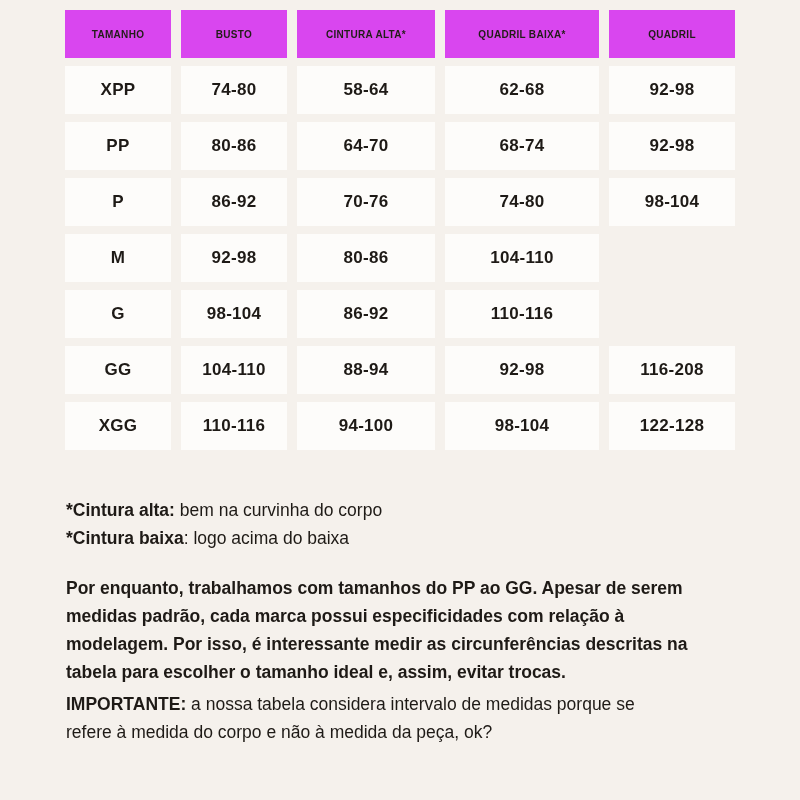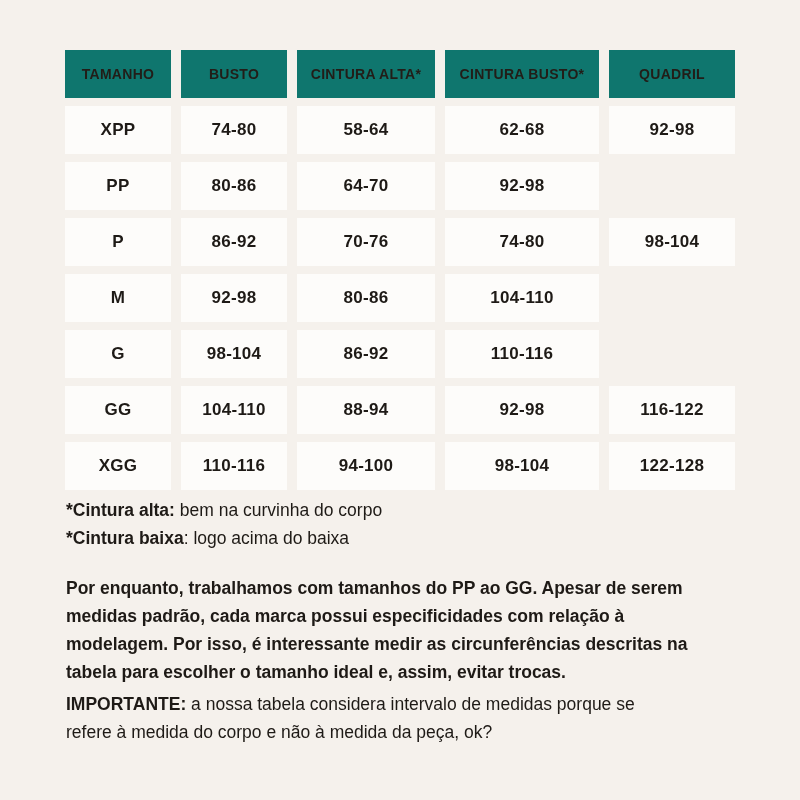--- a/index.html
+++ b/index.html
@@ -17,25 +17,24 @@
     grid-template-columns:106px 106px 138px 154px 126px;
     column-gap:10px;
   }
   .cell {
     display:flex; align-items:center; justify-content:center;
     height:48px;
     text-align:center;
     font-weight:bold;
   }
   .hcell {
-    background:#0f766e;
-    font-size:14px;
+    background:#d946ef;
+    font-size:10px;
     letter-spacing:0.3px;
     color:#221d18;
-    margin-top:40px;
   }
   .vcell {
     background:#fdfcfa;
     font-size:17px;
     letter-spacing:0.3px;
   }
   .trow { margin-top:8px; }
   .textblock {
     position:absolute; left:66px; width:680px;
     font-size:17.5px; line-height:28px;
@@ -50,35 +49,36 @@
 </head>
 <body>
 
 <div class="page">
 
   <div class="table-wrap">
     <div class="grid" id="table-header">
         <div class="cell hcell">TAMANHO</div>
         <div class="cell hcell">BUSTO</div>
         <div class="cell hcell">CINTURA ALTA*</div>
-        <div class="cell hcell">CINTURA BUSTO*</div>
+        <div class="cell hcell">QUADRIL BAIXA*</div>
         <div class="cell hcell">QUADRIL</div>
       </div>
     <div id="table-rows">
         <div class="grid trow">
           <div class="cell vcell">XPP</div>
           <div class="cell vcell">74-80</div>
           <div class="cell vcell">58-64</div>
           <div class="cell vcell">62-68</div>
           <div class="cell vcell">92-98</div>
         </div>
         <div class="grid trow">
           <div class="cell vcell">PP</div>
           <div class="cell vcell">80-86</div>
           <div class="cell vcell">64-70</div>
+          <div class="cell vcell">68-74</div>
           <div class="cell vcell">92-98</div>
         </div>
         <div class="grid trow">
           <div class="cell vcell">P</div>
           <div class="cell vcell">86-92</div>
           <div class="cell vcell">70-76</div>
           <div class="cell vcell">74-80</div>
           <div class="cell vcell">98-104</div>
         </div>
         <div class="grid trow">
@@ -91,21 +91,21 @@
           <div class="cell vcell">G</div>
           <div class="cell vcell">98-104</div>
           <div class="cell vcell">86-92</div>
           <div class="cell vcell">110-116</div>
         </div>
         <div class="grid trow">
           <div class="cell vcell">GG</div>
           <div class="cell vcell">104-110</div>
           <div class="cell vcell">88-94</div>
           <div class="cell vcell">92-98</div>
-          <div class="cell vcell">116-122</div>
+          <div class="cell vcell">116-208</div>
         </div>
         <div class="grid trow">
           <div class="cell vcell">XGG</div>
           <div class="cell vcell">110-116</div>
           <div class="cell vcell">94-100</div>
           <div class="cell vcell">98-104</div>
           <div class="cell vcell">122-128</div>
         </div>
       </div>
   </div>

